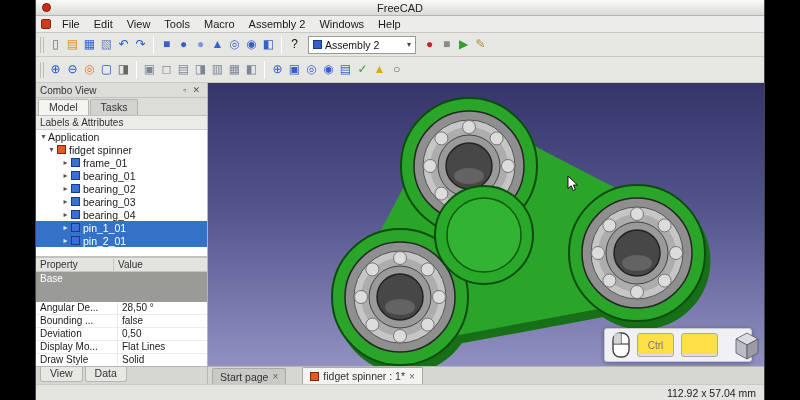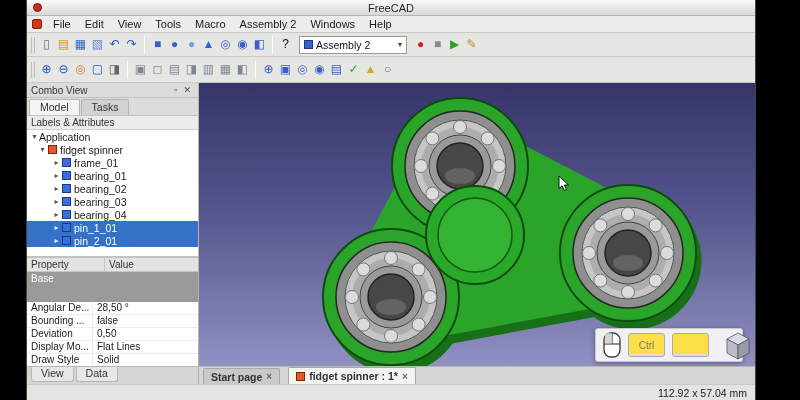--- a/index.html
+++ b/index.html
@@ -1,18 +1,18 @@
 <!DOCTYPE html>
 <html><head>
 <meta charset="utf-8">
 <style>
   * { margin:0; padding:0; box-sizing:border-box; }
   html,body { width:800px; height:400px; background:#000; overflow:hidden;
               font-family:"Liberation Sans", sans-serif; }
-  .window { position:absolute; left:26px; top:0; width:730px; height:400px;
+  .window { position:absolute; left:35px; top:0; width:730px; height:400px;
             background:#e7e7e4; display:flex; flex-direction:column; border-left:1px solid #444; border-right:1px solid #444;}
 
   
   .titlebar { height:16px; background:linear-gradient(#fafaf8,#d9d9d5); border-bottom:1px solid #b5b5b1;
               display:flex; align-items:center; position:relative; flex:none;}
   .titlebar .app-ic { width:9px; height:9px; border-radius:50%; background:#cc2b1d; margin-left:6px; border:1px solid #7a1208;}
   .titlebar .ttl { position:absolute; left:0; right:0; text-align:center; font-size:11px; color:#222; }
 
   
   .menubar { height:17px; background:#ececea; border-bottom:1px solid #c9c9c5; display:flex; align-items:center; flex:none;}
@@ -59,21 +59,21 @@
   .tlabel { overflow:hidden; }
 
   
   .props { flex:1; background:#fff; display:flex; flex-direction:column; overflow:hidden; border-top:1px solid #c2c2be;}
   .prop-hdr { display:flex; height:14px; background:#e3e3df; border-bottom:1px solid #c6c6c2; font-size:10px; color:#333; flex:none;}
   .prop-hdr span { line-height:13px; padding-left:4px; }
   .ph1 { width:78px; border-right:1px solid #c6c6c2; } .ph2 { flex:1; }
   .prop-group { height:30px; background:#9a9a97; color:#fff; font-size:10px; line-height:13px; padding-left:4px; flex:none;}
   .prop-row { display:flex; height:13px; border-bottom:1px solid #ececea; font-size:10px; color:#1a1a1a;}
   .pc { line-height:12px; padding-left:4px; overflow:hidden; white-space:nowrap;}
-  .pname { width:66px; border-right:1px solid #ececea; flex:none;}
+  .pname { width:82px; border-right:1px solid #ececea; flex:none;}
   .pval { flex:1; display:flex; align-items:center; gap:3px;}
   .swatch { display:none; width:8px; height:8px; border:1px solid #666; flex:none;}
 
   
   .viewport { flex:1; position:relative; overflow:hidden;
               background:linear-gradient(180deg,#35356a 0%,#55558e 45%,#9090c2 100%); }
   .viewport svg.scene { position:absolute; left:0; top:0; }
   .cursor { position:absolute; left:359px; top:93px; }
   .navcube { position:absolute; right:1px; bottom:2px; z-index:3;}
   .hint { position:absolute; right:12px; bottom:4px; width:148px; height:34px; background:rgba(250,250,250,0.92);
@@ -82,21 +82,21 @@
   .key { width:37px; height:24px; background:#fde047; border:1px solid #aaa; border-radius:3px;
          box-shadow:inset 0 -2px 0 #ddd; font-size:10px; color:#777; display:flex; align-items:center; justify-content:center;}
 
   
   .tabsrow { height:18px; display:flex; flex:none; background:#d6d6d2; border-top:1px solid #b5b5b1;}
   .vd-zone { width:172px; flex:none; display:flex; align-items:flex-start; padding-left:4px; border-right:1px solid #b5b5b1;}
   .vd-tab { font-size:10.5px; color:#333; background:#e7e7e4; border:1px solid #b5b5b1; border-top:none;
             padding:0 9px 2px; border-radius:0 0 3px 3px; margin-right:2px; cursor:default;}
   .doc-tabs { flex:1; display:flex; align-items:flex-end; padding-left:4px;}
   .doc-tab { display:flex; align-items:center; gap:4px; font-size:10.5px; color:#333; height:16px;
-             padding:0 7px; border:1px solid #a8a8a4; border-bottom:none; background:#c9c9c5; border-radius:2px 2px 0 0; margin-right:8px; cursor:default;font-weight:bold;}
+             padding:0 7px; border:1px solid #a8a8a4; border-bottom:none; background:#c9c9c5; border-radius:2px 2px 0 0; margin-right:16px; cursor:default;}
   .doc-tab.active { background:#f3f3f0; height:17px; }
   .doc-tab .fcic { width:9px; height:9px; background:#e05a2b; border:1px solid #8a2008; }
   .doc-tab .cl { color:#666; font-size:10px; }
 
   
   .statusbar { height:16px; background:#e4e4e1; border-top:1px solid #c9c9c5; display:flex; align-items:center; flex:none;padding-left:16px;}
   .statusbar .dims { margin-left:auto; font-size:10.5px; color:#222; padding-right:8px; }
 </style>
 </head>
 <body>

